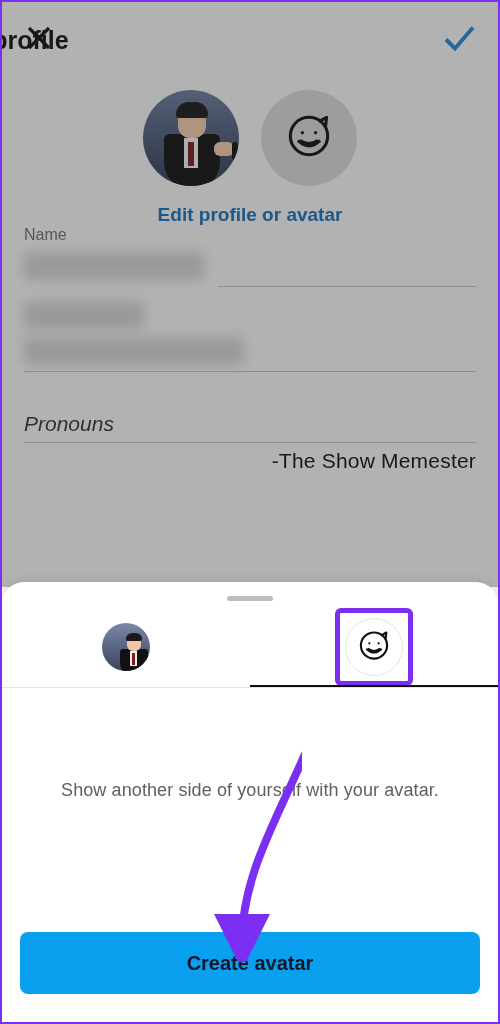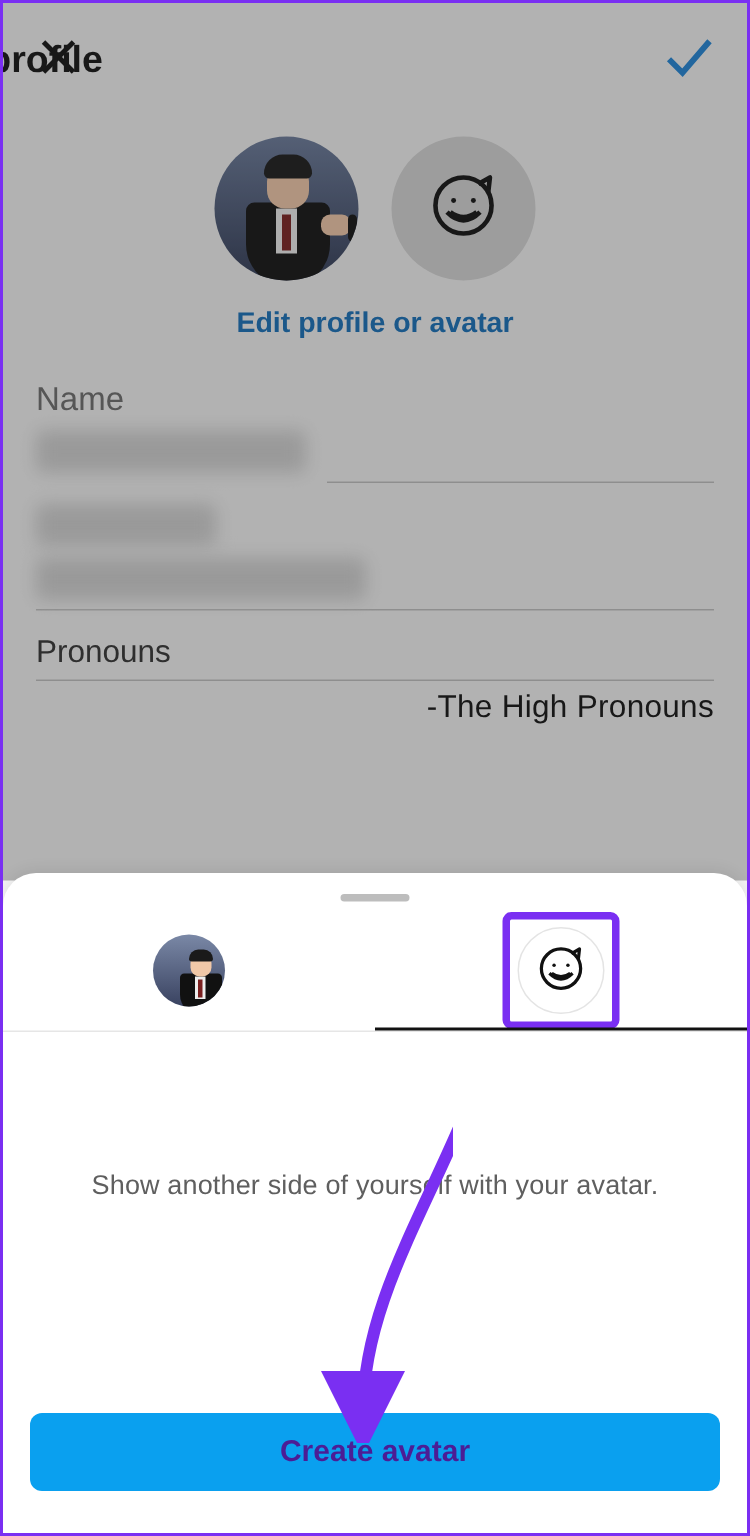--- a/index.html
+++ b/index.html
@@ -40,29 +40,29 @@
   .figure .tie { position:absolute; left:30px; top:44px; width:6px; height:24px; background:#7a2020; }
   .figure .head { position:absolute; left:20px; top:8px; width:28px; height:32px; background:#f0c8a8; border-radius:14px 14px 12px 12px; }
   .figure .hair { position:absolute; left:18px; top:4px; width:32px; height:16px; background:#1a1a1a; border-radius:14px 14px 4px 4px; }
   .figure .hand { position:absolute; right:-4px; top:44px; width:20px; height:14px; background:#f0c8a8; border-radius:6px; }
   .figure .mic  { position:absolute; right:-8px; top:44px; width:6px; height:18px; background:#111; border-radius:3px; }
   .avatar-icon svg { width:44px; height:44px; stroke:#111; stroke-width:2.8; fill:none; }
 
   .edit-link { text-align:center; margin-top:18px; color:#166fb8; font-size:19px; font-weight:600; }
 
   .field { padding: 0 22px; }
-  .field-label { color:#6c6c6c; font-size:22px; margin-top:26px; margin-bottom:6px; display:block;}
+  .field-label { color:#6c6c6c; font-size:16px; margin-bottom:6px; display:block;}
   .blur-box {
     width: 180px; height: 28px; border-radius:4px; background:#cfcfcf;
     filter: blur(6px); margin-top:8px;
   }
   .blur-box.wider { width: 220px; }
   .rule { border:none; border-bottom:1px solid #bfbfbf; margin-top:6px;}
   .rule-half { width: 57%; margin-left:43%; }
-  .pronouns-label { font-size:21px; color:#333; margin-top:16px; }
+  .pronouns-label { font-size:21px; color:#333; margin-top:40px;font-style:italic; }
   .bio-label { font-size:16px; color:#6c6c6c; margin-top:24px; }
   .bio-text { text-align:right; font-size:21px; color:#111; margin-top:6px; letter-spacing:.2px;}
 
   
   .sheet {
     position:absolute; left:0; right:0; bottom:0; height:440px;
     background:#fff; border-radius:22px 22px 0 0; box-shadow:0 -2px 10px rgba(0,0,0,.08);
     padding-top:14px;
   }
   .handle { width:46px; height:5px; border-radius:3px; background:#bdbdbd; margin:0 auto 6px;}
@@ -72,22 +72,22 @@
   .thumb .mini { transform:scale(.5); transform-origin:top left; }
   .thumb-circle { width:58px; height:58px; border-radius:50%; background:#fff; border:1px solid #e4e4e4; display:flex; align-items:center; justify-content:center;}
   .highlight-box { position:absolute; width:78px; height:78px; border:5px solid #7a2ff2; border-radius:6px; }
   .sheet-tab.active::after{ content:""; position:absolute; left:0; right:0; bottom:0; height:2px; background:#111;}
   .tabs-divider { height:1px; background:#e6e6e6; }
 
   .sheet-body { padding: 92px 26px 0; text-align:center;}
   .sheet-text { color:#5f5f5f; font-size:18px; letter-spacing:.1px;}
   .sheet-cta {
     position:absolute; left:18px; right:18px; bottom:28px;
-    background:#0aa0ef; color:#4c1d95; font-size:20px; font-weight:600;
-    border:none; border-radius:8px; height:52px;
+    background:#0aa0ef; color:#0f172a; font-size:20px; font-weight:600;
+    border:none; border-radius:8px; height:62px;
   }
 
   
   .arrow-svg { position:absolute; left:150px; top:640px; width:150px; height:320px; pointer-events:none; }
 </style>
 </head>
 <body>
 
 <div class="frame">
 
@@ -142,21 +142,21 @@
       <span class="field-label">Name</span>
       <div class="blur-box"></div>
       <hr class="rule rule-half">
       <div class="blur-box" style="width:120px;margin-top:14px"></div>
       <div class="blur-box wider"></div>
       <hr class="rule">
 
       <div class="pronouns-label">Pronouns</div>
       <hr class="rule">
 
-      <div class="bio-text">-The High Pronouns</div>
+      <div class="bio-text">-The Show Memester</div>
     </div>
 
     <div class="dim dim-region"></div>
   </div>
 
   <div class="sheet">
     <div class="handle"></div>
 
     <div class="sheet-tabs">
       <div class="sheet-tab">

